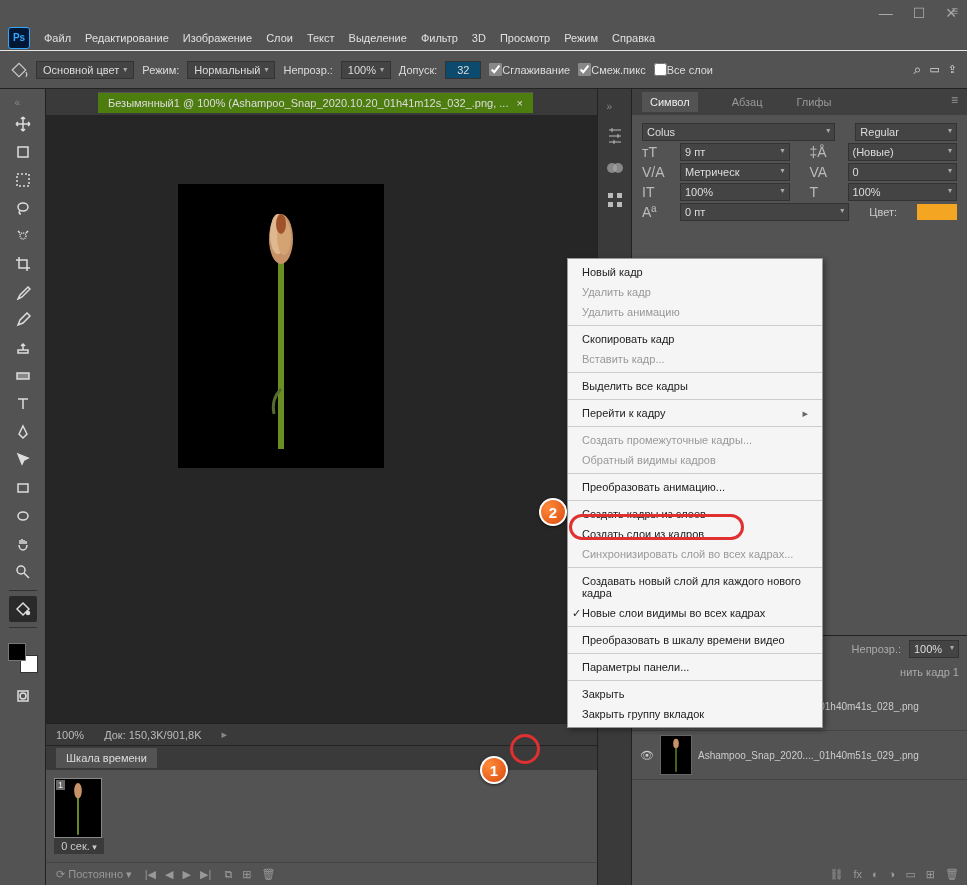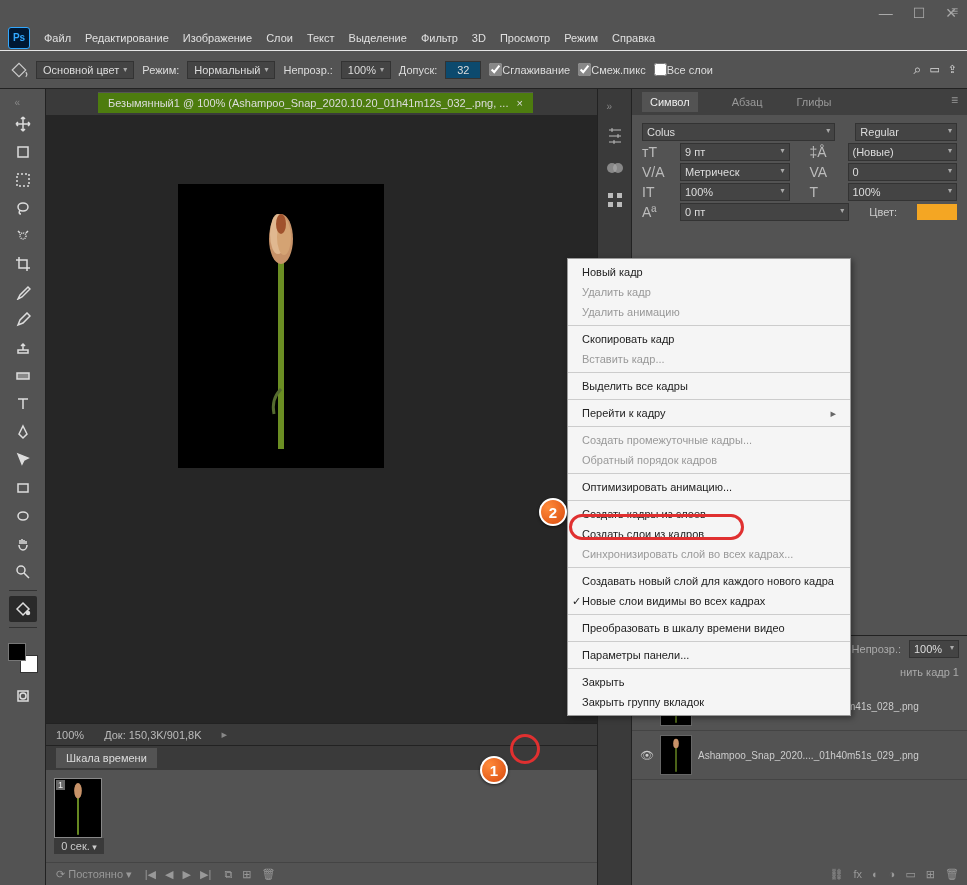--- a/index.html
+++ b/index.html
@@ -52,21 +52,21 @@
 .char-field { background: #444; border: 1px solid #333; padding: 2px 4px; color: #ddd; flex: 1; display: flex; justify-content: space-between;}
 .char-field::after { content: "▾"; font-size: 8px; color: #aaa; }
 .char-label { width: 18px; color: #bbb; font-size: 14px; }
 .color-chip { width: 40px; height: 16px; background: #f4a623; }
 .layers-panel { position: absolute; bottom: 0; left: 34px; right: 0; height: 250px; background: #535353; border-top: 1px solid #222; }
 .lay-row { display: flex; align-items: center; gap: 6px; padding: 4px 8px; border-bottom: 1px solid #444; }
 .lay-opts { display: flex; gap: 8px; padding: 4px 8px; font-size: 10px; color: #aaa; align-items: center;}
 .lay-thumb { width: 32px; height: 40px; background: #000; border: 1px solid #666; }
 .lay-name { color: #ccc; font-size: 10px; }
 .eye { width: 14px; text-align: center; color: #ccc; }
-.context-menu { position: absolute; left: 567px; top: 258px; width: 284px; background: #f5f5f5; border: 1px solid #999; box-shadow: 2px 2px 6px rgba(0,0,0,0.4); z-index: 100; color: #333; padding: 3px 0; }
+.context-menu { position: absolute; left: 567px; top: 258px; width: 256px; background: #f5f5f5; border: 1px solid #999; box-shadow: 2px 2px 6px rgba(0,0,0,0.4); z-index: 100; color: #333; padding: 3px 0; }
 .cm-item { padding: 4px 14px; font-size: 11px; color: #222; }
 .cm-item.disabled { color: #999; }
 .cm-sep { height: 1px; background: #ccc; margin: 3px 0; }
 .cm-item.sub::after { content: "▸"; float: right; color: #666; }
 .cm-item.check::before { content: "✓"; position: absolute; left: 4px; }
 .cm-item.check { position: relative; }
 .highlight-oval { position: absolute; border: 3px solid #e03030; border-radius: 20px; z-index: 101; }
 .marker-circle { position: absolute; width: 28px; height: 28px; border-radius: 50%; background: radial-gradient(circle at 30% 30%, #ff8a3a, #d94b0f); border: 2px solid #fff; box-shadow: 0 1px 3px rgba(0,0,0,0.6); color: #fff; font-weight: bold; font-size: 15px; display: flex; align-items: center; justify-content: center; z-index: 102; }
 .collapse-arrows { width: 16px; height: 12px; color: #888; font-size: 10px;}
 .hamb { position: absolute; right: 8px; top: 4px; color: #999; font-size: 12px; letter-spacing: 1px;}
@@ -396,23 +396,23 @@
     <div class="cm-item disabled">Удалить анимацию</div>
     <div class="cm-sep"></div>
     <div class="cm-item">Скопировать кадр</div>
     <div class="cm-item disabled">Вставить кадр...</div>
     <div class="cm-sep"></div>
     <div class="cm-item">Выделить все кадры</div>
     <div class="cm-sep"></div>
     <div class="cm-item sub">Перейти к кадру</div>
     <div class="cm-sep"></div>
     <div class="cm-item disabled">Создать промежуточные кадры...</div>
-    <div class="cm-item disabled">Обратный порядок кадров</div>
-    <div class="cm-sep"></div>
-    <div class="cm-item">Оптимизировать анимацию...</div>
+    <div class="cm-item disabled">Обратный видимы кадров</div>
+    <div class="cm-sep"></div>
+    <div class="cm-item">Преобразовать анимацию...</div>
     <div class="cm-sep"></div>
     <div class="cm-item">Создать кадры из слоев</div>
     <div class="cm-item">Создать слои из кадров</div>
     <div class="cm-item disabled">Синхронизировать слой во всех кадрах...</div>
     <div class="cm-sep"></div>
     <div class="cm-item">Создавать новый слой для каждого нового кадра</div>
     <div class="cm-item check">Новые слои видимы во всех кадрах</div>
     <div class="cm-sep"></div>
     <div class="cm-item">Преобразовать в шкалу времени видео</div>
     <div class="cm-sep"></div>

